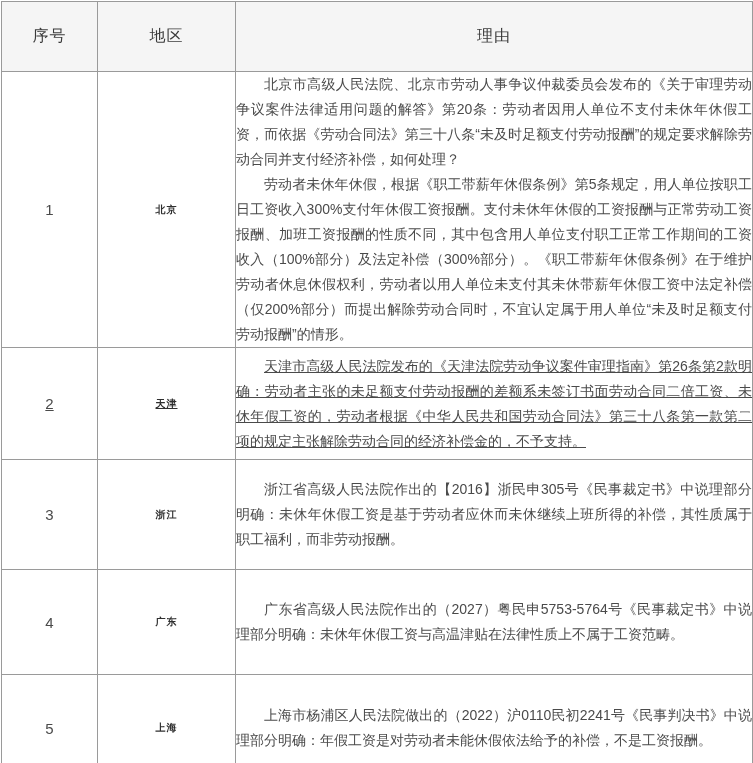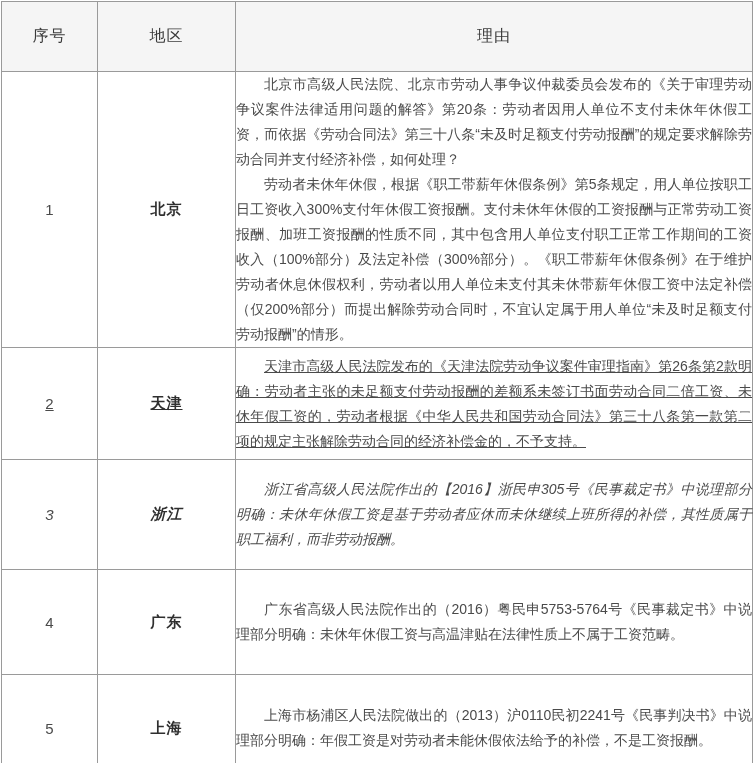--- a/index.html
+++ b/index.html
@@ -56,42 +56,42 @@
     border-color: #a6a6a6;
   }
   td.cell-no {
     text-align: center;
     font-size: 15px;
     color: #4a4a4a;
     font-family: "Liberation Sans", "DejaVu Sans", sans-serif;
   }
   td.cell-region {
     text-align: center;
-    font-size: 15px;
+    font-size: 10px;
     color: #2f2f2f;
     font-weight: bold;
     letter-spacing: 1px;
   }
   td.cell-reason {
     padding: 14px 16px 14px 18px;
     font-size: 14px;
     line-height: 25px;
     color: #4a4a4a;
     text-align: justify;
     text-justify: inter-ideograph;
     vertical-align: middle;
   }
   td.cell-reason p {
     margin: 0;
     text-indent: 2em;
   }
   
   tr.row-1 td { height: 258px; }
   tr.row-2 td { height: 112px; text-decoration: underline; }
-  tr.row-3 td { height: 110px; font-style: italic; }
+  tr.row-3 td { height: 110px; }
   tr.row-4 td { height: 105px; }
   tr.row-5 td { height: 107px; }
 </style>
 </head>
 <body>
 
 <div class="page">
   <table class="reason-table">
     <colgroup>
       <col class="col-no">
@@ -125,25 +125,25 @@
         <td class="cell-no">3</td>
         <td class="cell-region">浙江</td>
         <td class="cell-reason">
           <p>浙江省高级人民法院作出的【2016】浙民申305号《民事裁定书》中说理部分明确：未休年休假工资是基于劳动者应休而未休继续上班所得的补偿，其性质属于职工福利，而非劳动报酬。</p>
         </td>
       </tr>
       <tr class="row-4">
         <td class="cell-no">4</td>
         <td class="cell-region">广东</td>
         <td class="cell-reason">
-          <p>广东省高级人民法院作出的（2016）粤民申5753-5764号《民事裁定书》中说理部分明确：未休年休假工资与高温津贴在法律性质上不属于工资范畴。</p>
+          <p>广东省高级人民法院作出的（2027）粤民申5753-5764号《民事裁定书》中说理部分明确：未休年休假工资与高温津贴在法律性质上不属于工资范畴。</p>
         </td>
       </tr>
       <tr class="row-5">
         <td class="cell-no">5</td>
         <td class="cell-region">上海</td>
         <td class="cell-reason">
-          <p>上海市杨浦区人民法院做出的（2013）沪0110民初2241号《民事判决书》中说理部分明确：年假工资是对劳动者未能休假依法给予的补偿，不是工资报酬。</p>
+          <p>上海市杨浦区人民法院做出的（2022）沪0110民初2241号《民事判决书》中说理部分明确：年假工资是对劳动者未能休假依法给予的补偿，不是工资报酬。</p>
         </td>
       </tr>
     </tbody>
   </table>
 </div>
 
 </body></html>

